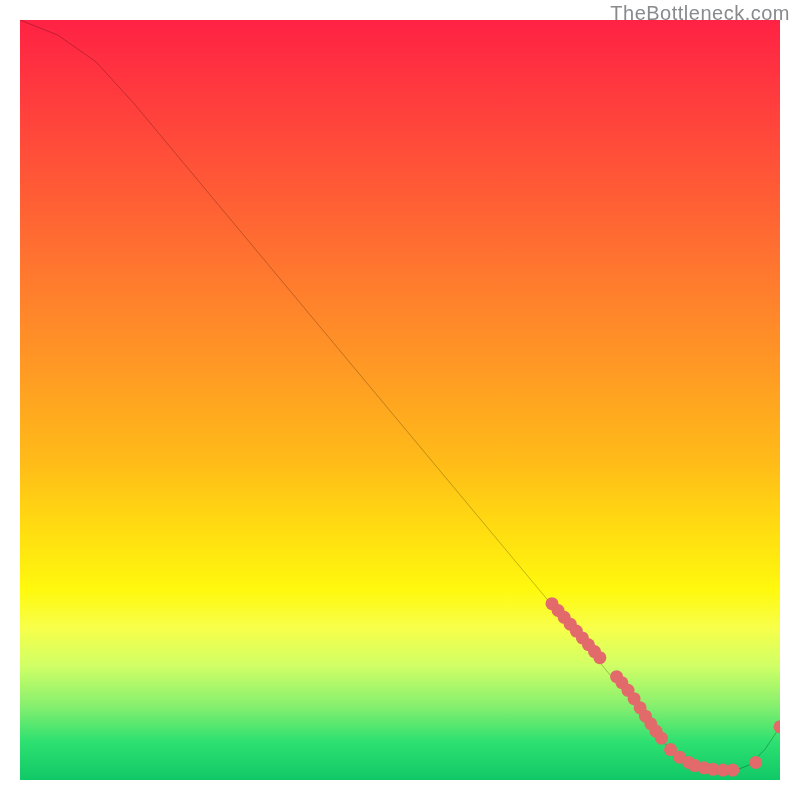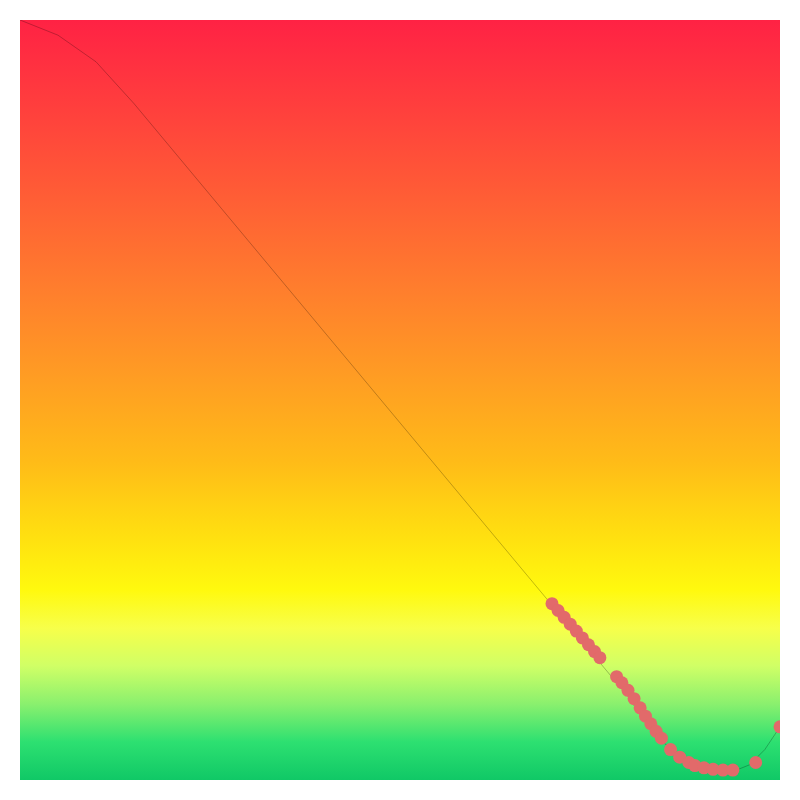--- a/index.html
+++ b/index.html
@@ -102,14 +102,15 @@
         <circle cx="88.80" cy="98.10" r="0.855" fill="#e26a6a"></circle>
         <circle cx="90.00" cy="98.40" r="0.855" fill="#e26a6a"></circle>
         <circle cx="91.20" cy="98.60" r="0.855" fill="#e26a6a"></circle>
         <circle cx="92.50" cy="98.70" r="0.855" fill="#e26a6a"></circle>
         <circle cx="93.80" cy="98.70" r="0.855" fill="#e26a6a"></circle>
         <circle cx="96.80" cy="97.70" r="0.855" fill="#e26a6a"></circle>
         <circle cx="100.00" cy="93.00" r="0.855" fill="#e26a6a"></circle>
       </g>
   </svg>
 
+  <div class="watermark">TheBottleneck.com</div>
 
 </div>
 
 </body></html>

